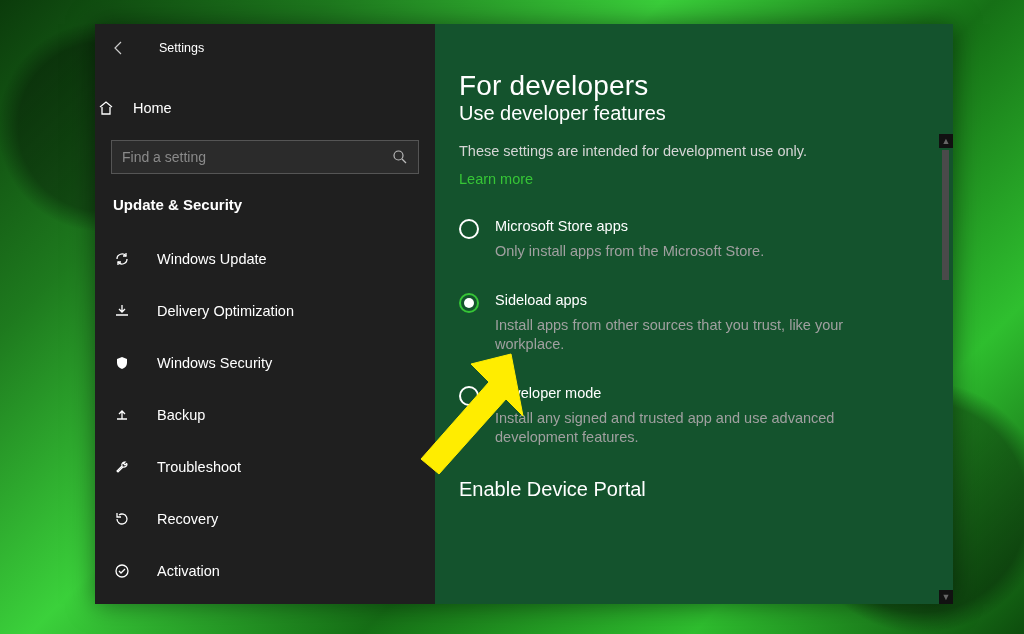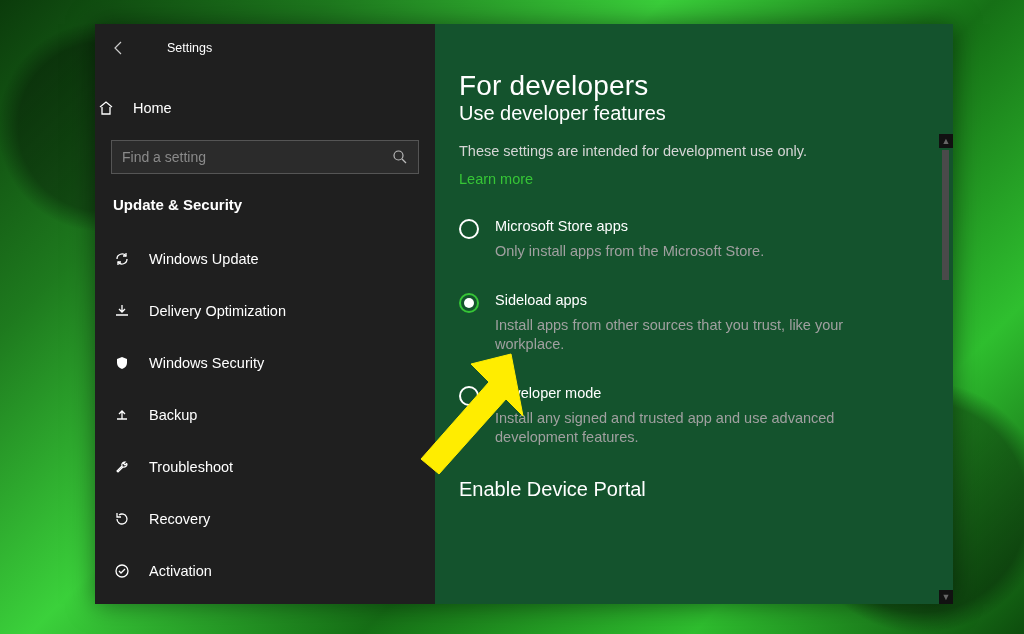--- a/index.html
+++ b/index.html
@@ -44,21 +44,21 @@
   .win-btn svg { width:10px; height:10px; }
 
   
   .sidebar {
     width:340px; height:100%;
     background:#1f1f1f;
     color:#fff;
     padding-top:2px;
     position:relative;
   }
-  .top-row { display:flex; align-items:center; height:44px; padding:0 16px; gap:40px;}
+  .top-row { display:flex; align-items:center; height:44px; padding:0 16px; gap:32px;}
   .top-row .back { color:#ccc; }
   .app-title { font-size:12.5px; color:#fff; }
 
   .home-row { display:flex; align-items:center; gap:18px; padding:0 2px; height:44px; margin-top:16px;}
   .home-row .icon { width:18px; display:flex; justify-content:center; color:#fff;}
   .home-label { font-size:14.5px; color:#fff; }
 
   .search-wrap { margin:10px 16px 0 16px; }
   .search {
     width:100%; height:34px;
@@ -72,21 +72,21 @@
     color:#fff; font-size:14px;
   }
   .search input::placeholder { color:#8a8a8a; }
   .search .icon { color:#bbb; }
 
   .section-title { font-size:15px; font-weight:600; padding:22px 18px 10px 18px; }
 
   .nav { margin-top:10px; }
   .nav-item { display:flex; align-items:center; gap:18px; padding:0 18px; height:52px; cursor:pointer;}
   .nav-item .icon { width:18px; display:flex; justify-content:center; color:#fff;}
-  .nav-item .label { font-size:14.5px; color:#fff; }
+  .nav-item .label { font-size:14.5px; color:#fff;margin-left:8px; }
 
   
   .content {
     flex:1;
     background:#14532d;
     color:#fff;
     padding:46px 0 0 24px;
     position:relative;
     overflow:hidden;
   }

